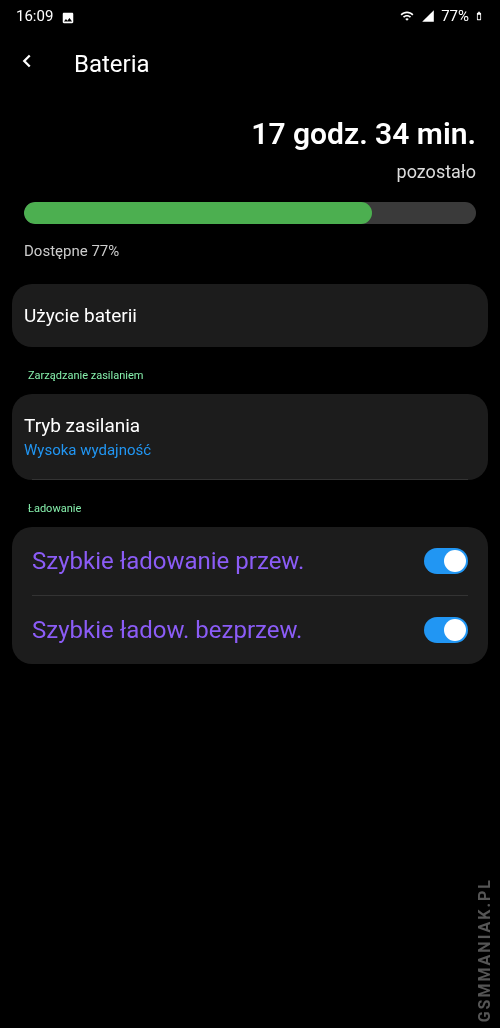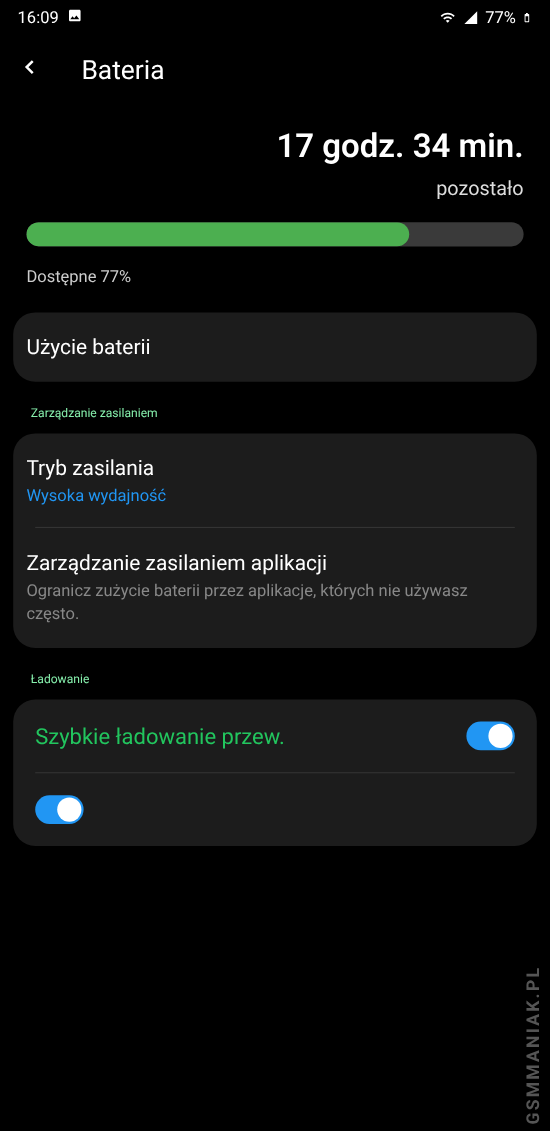--- a/index.html
+++ b/index.html
@@ -19,21 +19,21 @@
     .status-bar {
       display: flex;
       justify-content: space-between;
       align-items: center;
       padding: 6px 16px;
       height: 32px;
       font-size: 15px;
     }
     .status-left {
       display: flex;
-      align-items: flex-start;
+      align-items: flex-end;
       gap: 8px;
     }
     .status-right {
       display: flex;
       align-items: center;
       gap: 5px;
     }
     .status-icon {
       display: inline-flex;
       align-items: center;
@@ -122,22 +122,22 @@
       color: #86efac;
       padding: 8px 28px 12px 28px;
     }
     .toggle-item {
       display: flex;
       justify-content: space-between;
       align-items: center;
       padding: 20px 20px;
     }
     .toggle-label {
-      font-size: 20px;
-      color: #22c55e;
+      font-size: 24px;
+      color: #8b5cf6;
     }
     .toggle {
       width: 44px;
       height: 26px;
       background: #2196f3;
       border-radius: 13px;
       position: relative;
     }
     .toggle-knob {
       position: absolute;
@@ -219,36 +219,33 @@
 </div>
 
 <div class="section-header">Zarządzanie zasilaniem</div>
 
 <div class="card">
   <div class="card-item">
     <div class="card-item-title">Tryb zasilania</div>
     <div class="card-item-subtitle subtitle-blue">Wysoka wydajność</div>
   </div>
   <div class="divider"></div>
-  <div class="card-item">
-    <div class="card-item-title">Zarządzanie zasilaniem aplikacji</div>
-    <div class="card-item-subtitle subtitle-gray">Ogranicz zużycie baterii przez aplikacje, których nie używasz często.</div>
-  </div>
 </div>
 
 <div class="section-header">Ładowanie</div>
 
 <div class="card">
   <div class="toggle-item">
     <span class="toggle-label">Szybkie ładowanie przew.</span>
     <div class="toggle">
       <div class="toggle-knob"></div>
     </div>
   </div>
   <div class="divider"></div>
   <div class="toggle-item">
+    <span class="toggle-label">Szybkie ładow. bezprzew.</span>
     <div class="toggle">
       <div class="toggle-knob"></div>
     </div>
   </div>
 </div>
 
 <div class="watermark">GSMMANIAK.PL</div>
 
 </body></html>

